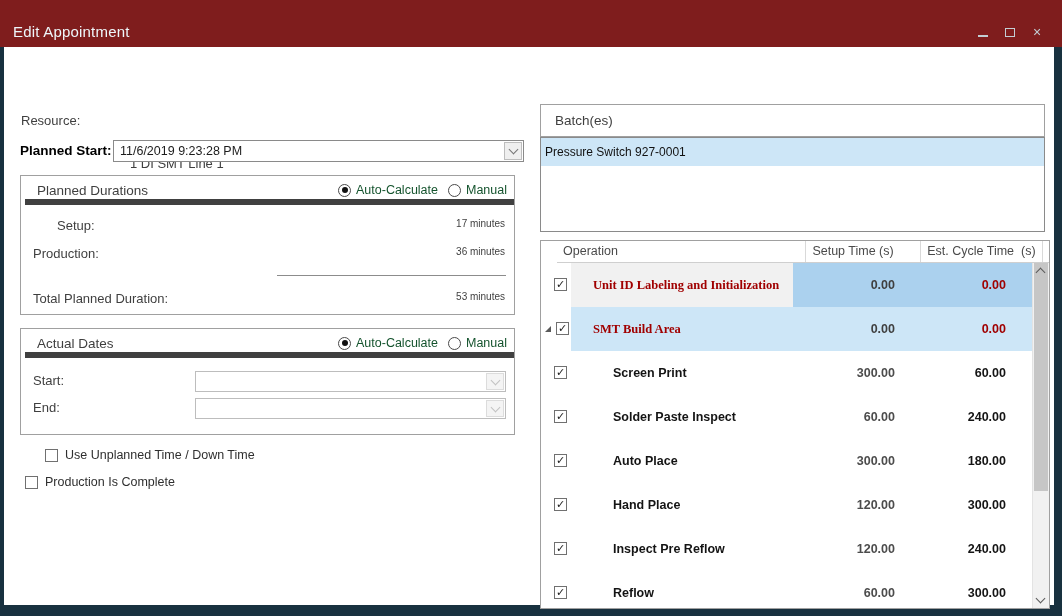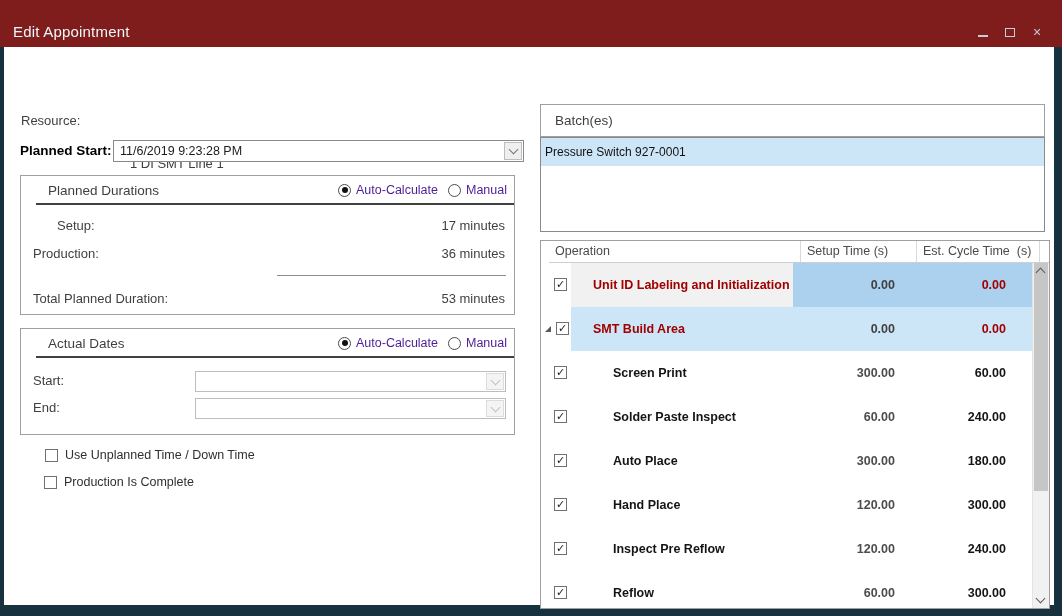--- a/index.html
+++ b/index.html
@@ -30,64 +30,64 @@
   .combo { position:absolute; height:22px; border:1px solid #8a8a8a; background:#fff; }
   .combo .combo-text { position:absolute; left:6px; top:3px; font-size:12.5px; color:#1c1c1c; white-space:nowrap; }
   .combo .combo-btn { position:absolute; right:1px; top:1px; bottom:1px; width:18px; background:#efefef; border:1px solid #bdbdbd; display:flex; align-items:center; justify-content:center; }
   .chev { width:7px; height:7px; border-left:1.6px solid #767676; border-bottom:1.6px solid #767676; transform:rotate(-45deg); margin-top:-3px; }
   .combo.disabled { border-color:#bdbdbd; }
   .combo.disabled .combo-btn { background:#f4f4f4; border-color:#dcdcdc; }
   .combo.disabled .chev { border-color:#c2c2c2; }
   .ps-combo { left:109px; top:93px; width:411px; }
 
   .groupbox { position:absolute; border:1px solid #a0a0a0; background:#fff; }
-  .gb-head { position:absolute; left:15px; right:0; top:0; height:29px; border-bottom:2px solid #404040; }
+  .gb-head { position:absolute; left:4px; right:0; top:0; height:29px; border-bottom:6px solid #404040; }
   .gb-title { position:absolute; left:12px; top:7px; font-size:13.5px; color:#3f3f3f; }
   .radios { position:absolute; right:7px; top:7px; display:flex; gap:10px; align-items:center; }
   .radio-item { display:flex; gap:5px; align-items:center; }
   .radio { width:13px; height:13px; border-radius:50%; border:1px solid #4a4a4a; background:#fff; position:relative; }
   .radio.on::after { content:""; position:absolute; left:2.5px; top:2.5px; width:6px; height:6px; border-radius:50%; background:#111; }
-  .radio-label { font-size:12.5px; color:#4c1d95; }
+  .radio-label { font-size:12.5px; color:#14532d; }
 
   .pd-box { left:16px; top:128px; width:495px; height:140px; }
   .pd-row-label { position:absolute; left:12px; font-size:13px; color:#3f3f3f; }
-  .pd-row-value { position:absolute; right:9px; font-size:13px; color:#3f3f3f; }
+  .pd-row-value { position:absolute; right:9px; font-size:10px; color:#3f3f3f; }
   .pd-sep { position:absolute; left:256px; right:8px; top:99px; border-top:1px solid #8c8c8c; }
 
   .ad-box { left:16px; top:281px; width:495px; height:107px; }
   .ad-combo { left:174px; width:311px; height:21px; position:absolute; }
 
   .chk-row { position:absolute; display:flex; align-items:center; gap:7px; }
   .chk { width:13px; height:13px; border:1px solid #707070; background:#fff; flex:0 0 auto; display:flex; align-items:center; justify-content:center; font-size:11px; color:#212121; }
   .chk.checked::after { content:"\2713"; margin-top:-1px; }
   .chk-label { font-size:12.5px; color:#2f2f2f; }
 
   
   .batch-head { position:absolute; left:536px; top:57px; width:505px; height:33px; border:1px solid #a0a0a0; background:#fff; }
   .batch-title { position:absolute; left:14px; top:8px; font-size:13.5px; color:#3f3f3f; }
   .batch-list { position:absolute; left:536px; top:90px; width:505px; height:95px; border:1px solid #8a8a8a; background:#fff; }
   .batch-item { height:28px; background:#cde6f7; display:flex; align-items:center; padding-left:4px; font-size:12px; color:#111; }
 
   
   .grid { position:absolute; left:536px; top:193px; width:510px; height:369px; border:1px solid #a0a0a0; background:#fff; overflow:hidden; }
-  .grid-header { position:absolute; left:8px; top:0; right:0; height:22px; border-bottom:1px solid #cfcfcf; display:flex; background:#fff; }
+  .grid-header { position:absolute; left:16px; top:0; right:0; height:22px; border-bottom:1px solid #cfcfcf; display:flex; background:#fff; }
   .gh-cell { font-size:12.5px; color:#4a4a4a; padding:3px 0 0 6px; border-right:1px solid #d9d9d9; white-space:pre; }
   .gh-op { width:252px; }
   .gh-setup { width:116px; }
   .gh-cycle { width:123px; }
   .gh-fill { flex:1; border-right:none; }
   .grid-body { position:absolute; left:0; top:22px; right:17px; bottom:0; overflow:hidden; }
   .grow { position:relative; height:44px; display:flex; }
   .g-indent { width:30px; position:relative; background:#fff; }
   .g-name { width:222px; display:flex; align-items:center; font-weight:bold; font-size:12.5px; white-space:nowrap; overflow:hidden; }
   .g-setup { width:116px; display:flex; align-items:center; justify-content:flex-end; padding-right:14px; font-weight:bold; font-size:12.5px; }
   .g-cycle { flex:1; display:flex; align-items:center; justify-content:flex-end; padding-right:26px; font-weight:bold; font-size:12.5px; }
   .grow .rowchk { position:absolute; left:13px; top:15px; }
   .expander { position:absolute; left:3px; top:18px; width:8px; height:8px; }
-  .name-parent { padding-left:22px; }
+  .name-parent { padding-left:22px;font-family:Liberation Serif, serif; }
   .name-child { padding-left:42px; }
   .row-unit .g-name { background:#f1f1f1; color:#a00000; }
   .row-unit .g-setup { background:#abd1ee; color:#3f3f3f; }
   .row-unit .g-cycle { background:#abd1ee; color:#a00000; }
   .row-smt .g-name { background:#cde6f7; color:#a00000; }
   .row-smt .g-setup { background:#cde6f7; color:#3f3f3f; }
   .row-smt .g-cycle { background:#cde6f7; color:#a00000; }
   .row-child .g-name { color:#141414; }
   .row-child .g-setup { color:#4c4c4c; }
   .row-child .g-cycle { color:#141414; }
@@ -181,21 +181,21 @@
         <span class="combo-btn">
             <span class="chev"></span>
           </span>
       </div>
     </div>
 
     <div class="chk-row" style="left:28px; top:401px;padding-left:13px;">
       <span class="chk"></span>
       <span class="chk-label">Use Unplanned Time / Down Time</span>
     </div>
-    <div class="chk-row" style="left:40px; top:428px;">
+    <div class="chk-row" style="left:21px; top:428px;">
       <span class="chk"></span>
       <span class="chk-label">Production Is Complete</span>
     </div>
 
     <div class="batch-head">
       <div class="batch-title">Batch(es)</div>
     </div>
     <div class="batch-list">
       <div class="batch-item">Pressure Switch 927-0001</div>
     </div>

